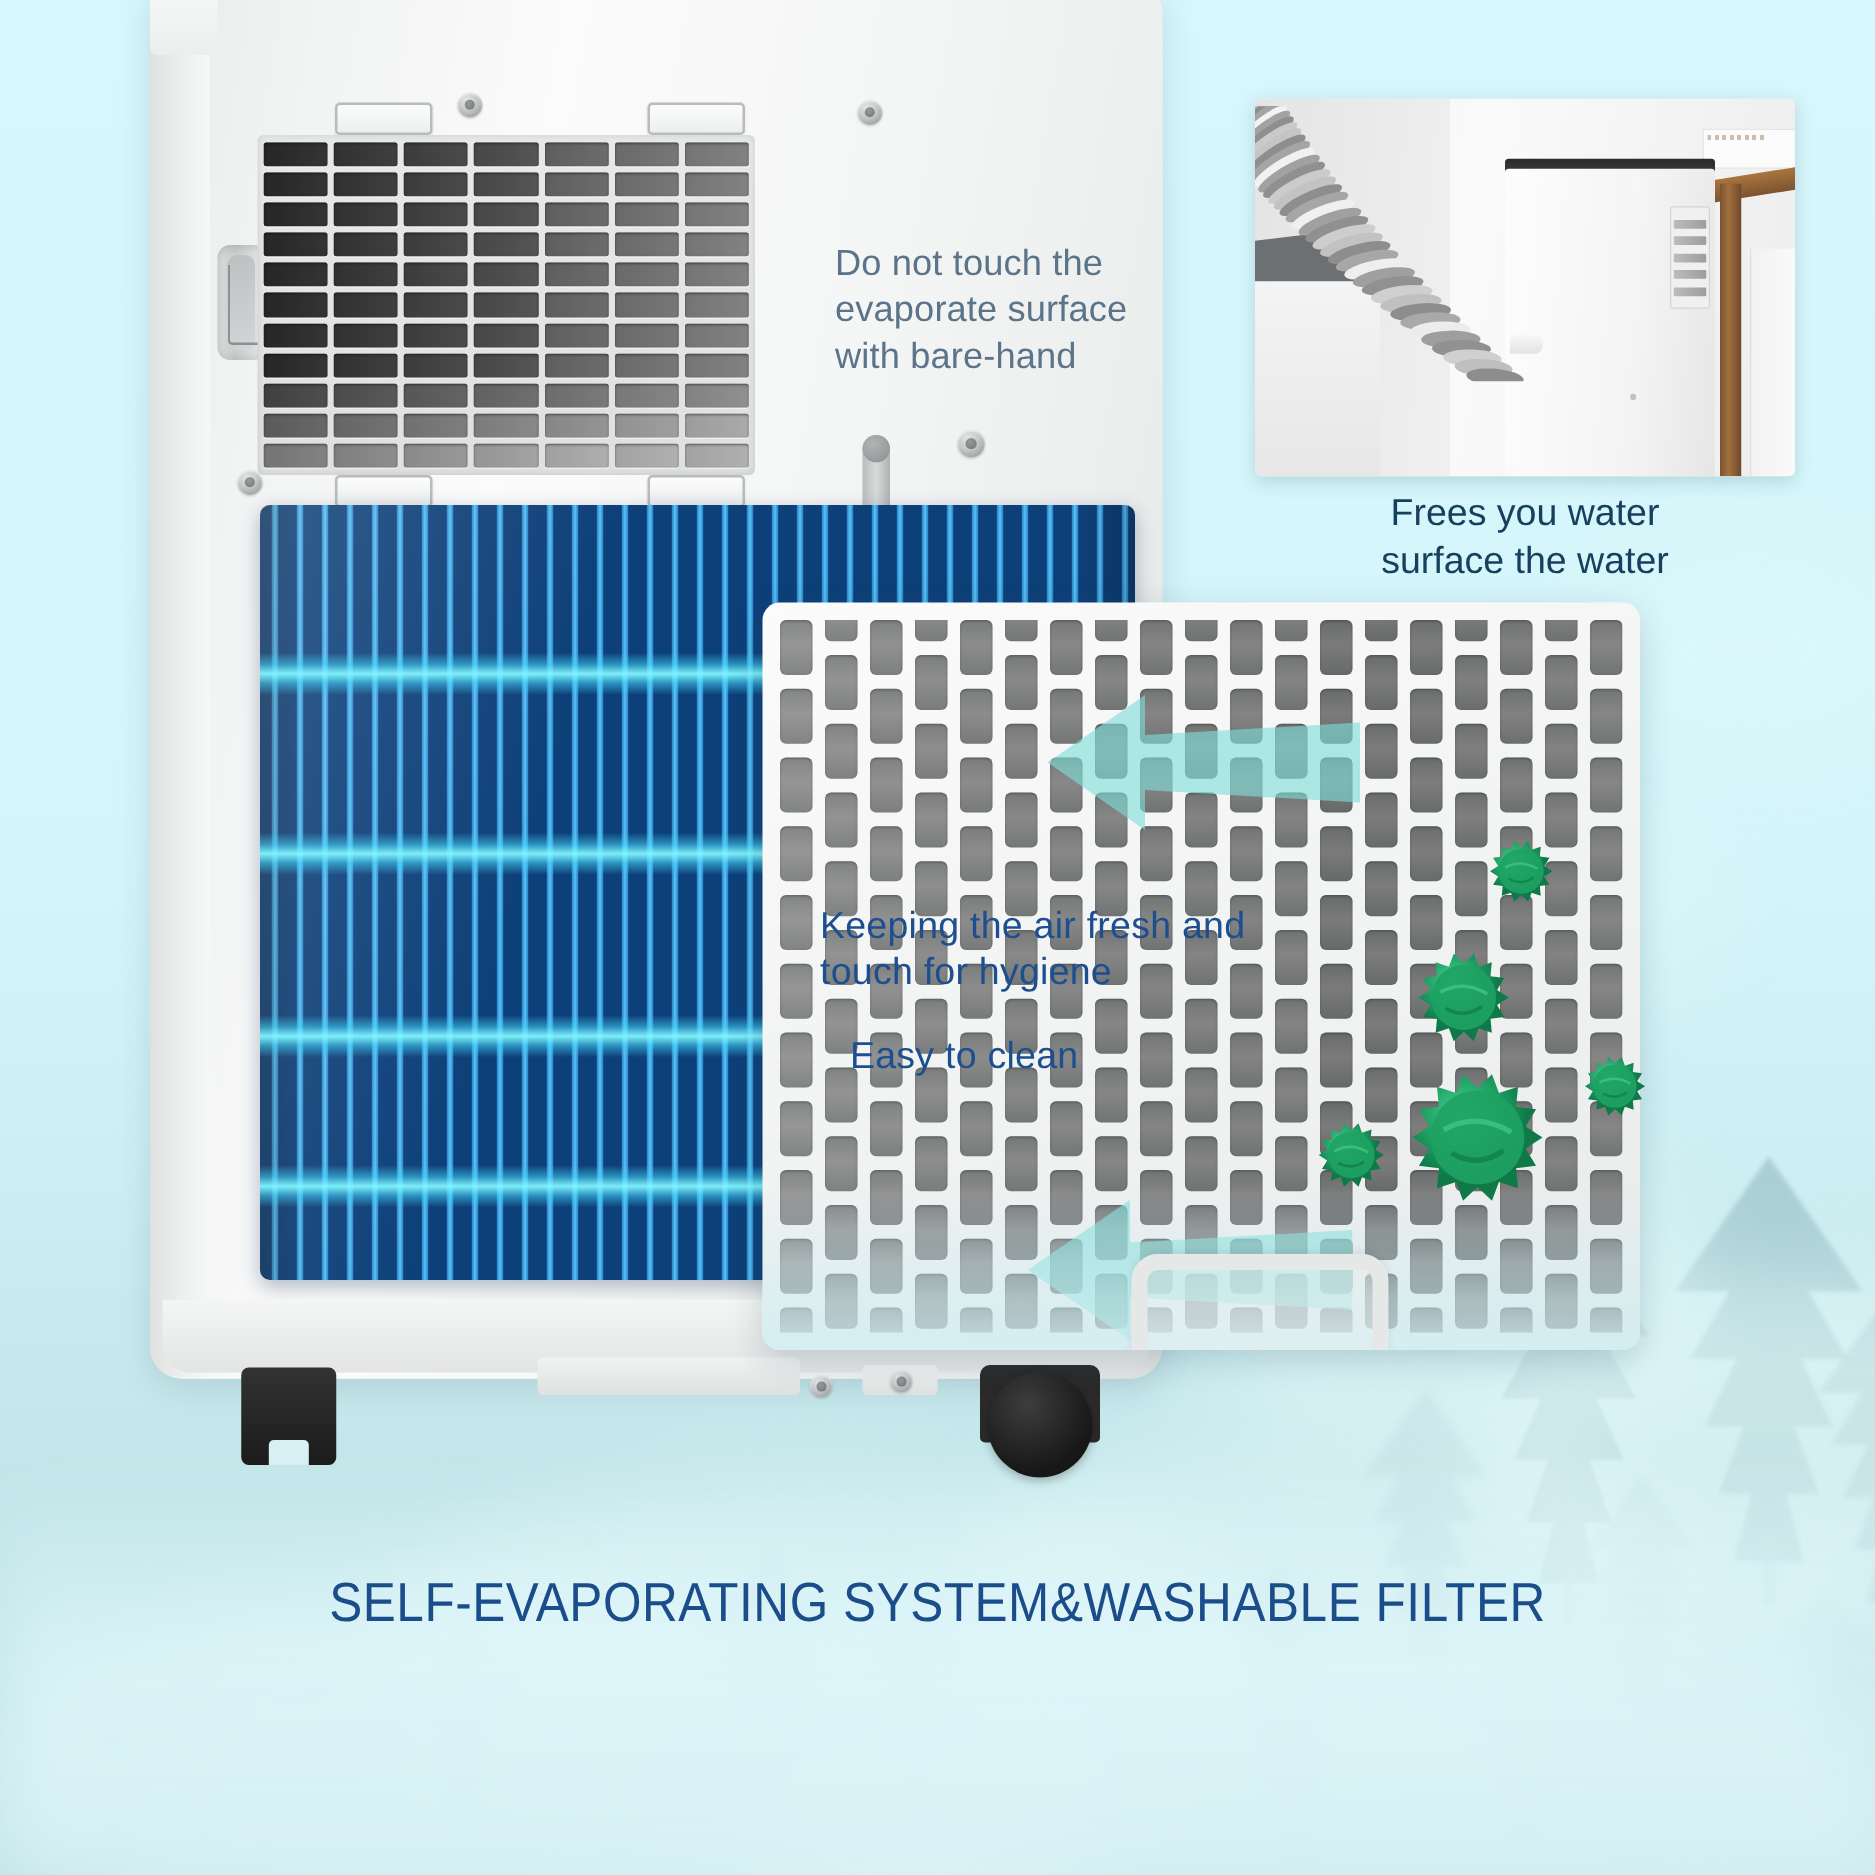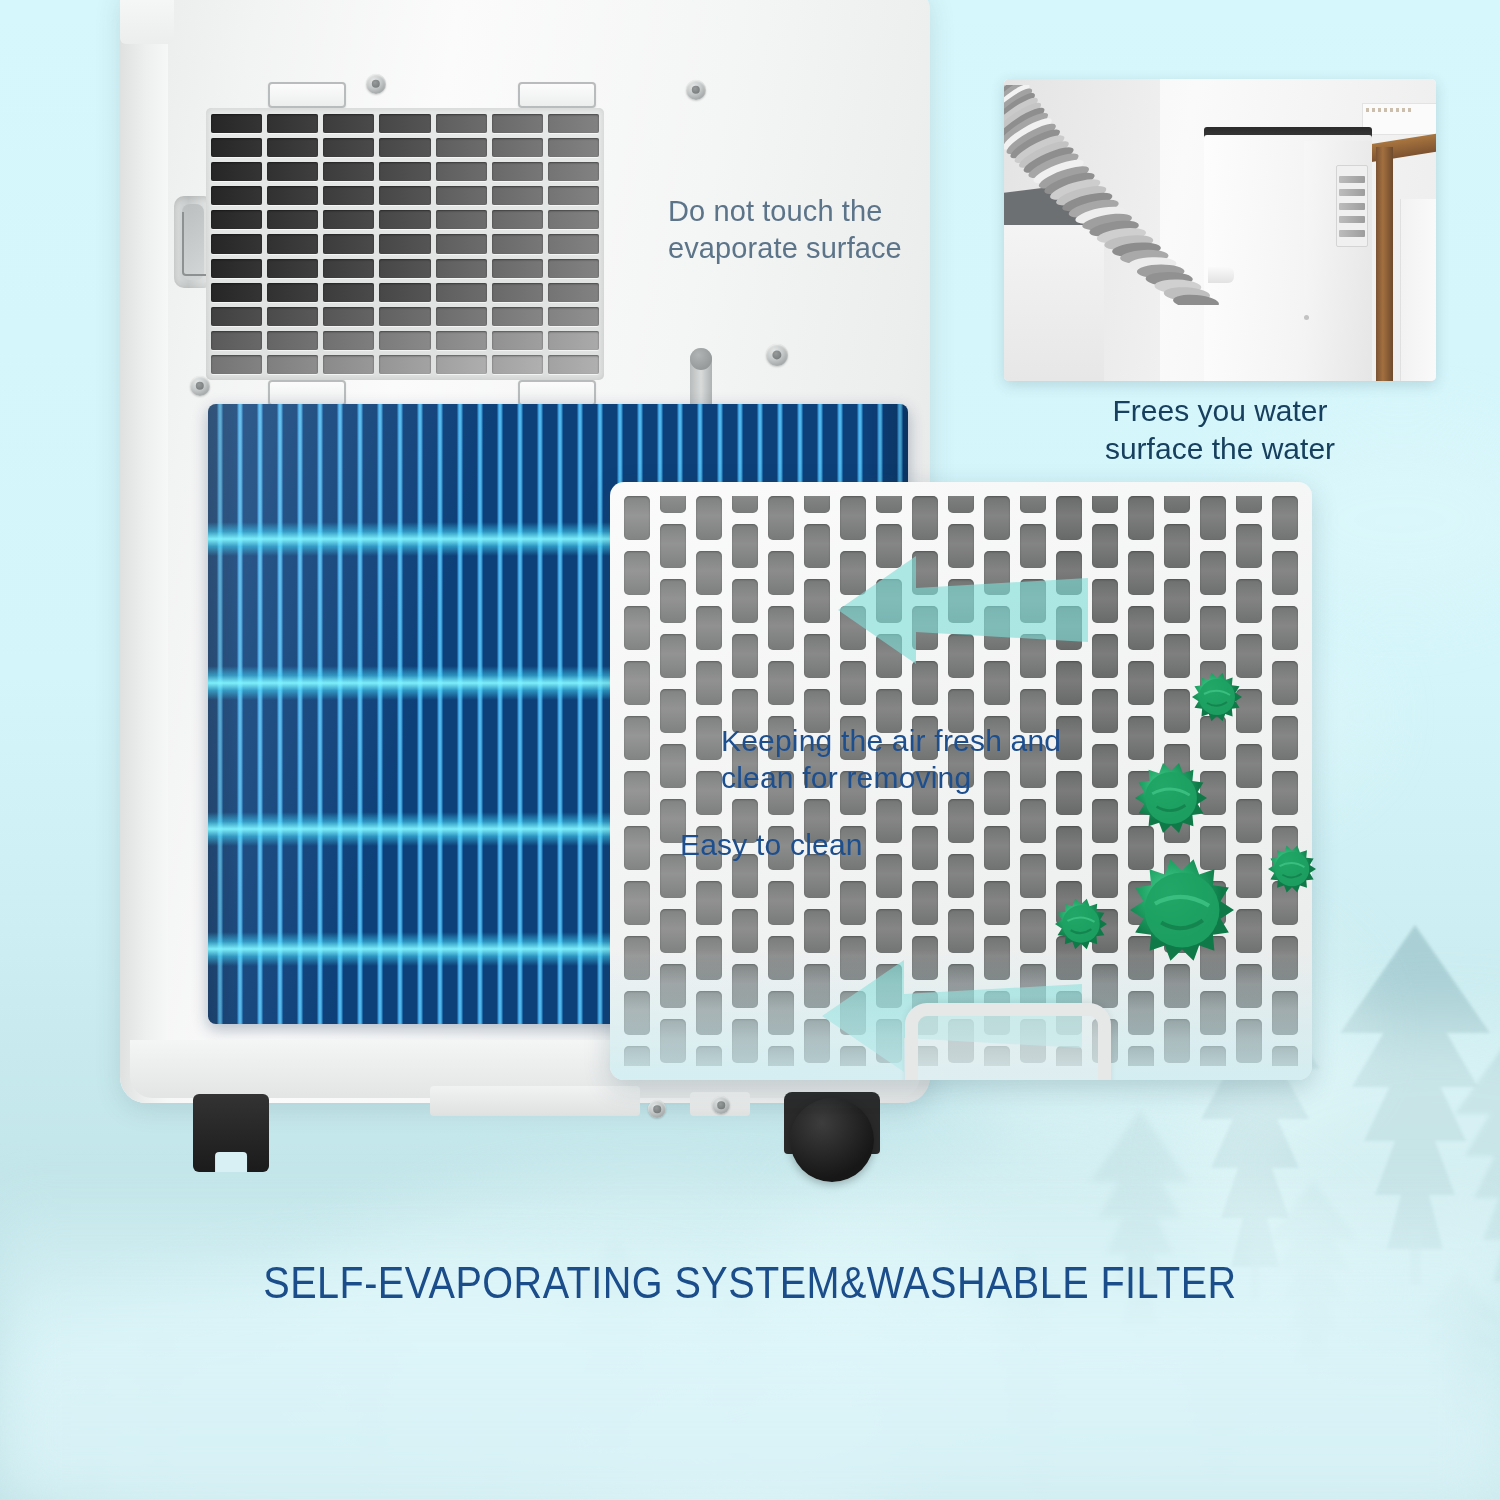--- a/index.html
+++ b/index.html
@@ -149,21 +149,21 @@
   .in-shelf-t{position:absolute;left:362px;top:29px;width:46px;height:4px;
     background:repeating-linear-gradient(90deg,#b9a58c 0 3px,transparent 3px 6px);opacity:.7;}
   .in-door{position:absolute;left:396px;top:120px;width:36px;height:182px;
     background:linear-gradient(90deg,#f2f2f2,#fafafa);border-left:1px solid #e0e0e0;}
 
   
   .cap-warn{position:absolute;left:668px;top:193px;width:300px;
     font-size:29px;line-height:1.28;color:#5c7489;letter-spacing:.1px;}
   .cap-frees{position:absolute;left:1004px;top:392px;width:432px;text-align:center;
     font-size:30px;line-height:1.28;color:#17405e;}
-  .cap-hyg{position:absolute;left:721px;top:722px;width:420px;
+  .cap-hyg{position:absolute;left:656px;top:722px;width:420px;
     font-size:30px;line-height:1.24;color:#1d4f8f;letter-spacing:.2px;}
   .cap-easy{position:absolute;left:680px;top:828px;
     font-size:30px;color:#1d4f8f;letter-spacing:.2px;}
   .head-sub{position:absolute;left:0;top:1258px;width:1500px;text-align:center;
     font-size:44px;color:#1b4d8a;letter-spacing:.5px;
     transform:scaleX(.90);transform-origin:50% 50%;}
   .head-main{position:absolute;left:0;top:1332px;width:1500px;text-align:center;
     font-size:76px;font-weight:bold;font-style:italic;color:#1a55ad;letter-spacing:1px;}
 </style>
 </head>
@@ -846,29 +846,30 @@
           <ellipse cx="179.2" cy="194.0" rx="23.6" ry="7" transform="rotate(0.9 179.2 194.0)" fill="rgb(145,145,145)"></ellipse>
           <ellipse cx="187.9" cy="201.6" rx="23.4" ry="7" transform="rotate(2.3 187.9 201.6)" fill="rgb(208,208,208)"></ellipse>
           <ellipse cx="196.9" cy="209.3" rx="23.2" ry="7" transform="rotate(3.6 196.9 209.3)" fill="rgb(191,191,191)"></ellipse>
           <ellipse cx="206.0" cy="217.0" rx="23.0" ry="7" transform="rotate(5.0 206.0 217.0)" fill="rgb(141,141,141)"></ellipse>
         </svg></div>
   </div>
 
   <div class="cap-warn">
     <div>Do not touch the</div>
     <div>evaporate surface</div>
+    <div>with bare-hand</div>
   </div>
 
   <div class="cap-frees">
     <div>Frees you water</div>
     <div>surface the water</div>
   </div>
 
   <div class="cap-hyg">
     <div>Keeping the air fresh and</div>
-    <div>clean for removing</div>
+    <div>touch for hygiene</div>
   </div>
 
   <div class="cap-easy">Easy to clean</div>
 
   <div class="head-sub">SELF-EVAPORATING SYSTEM&amp;WASHABLE FILTER</div>
 
 </div>
 
 </body></html>

